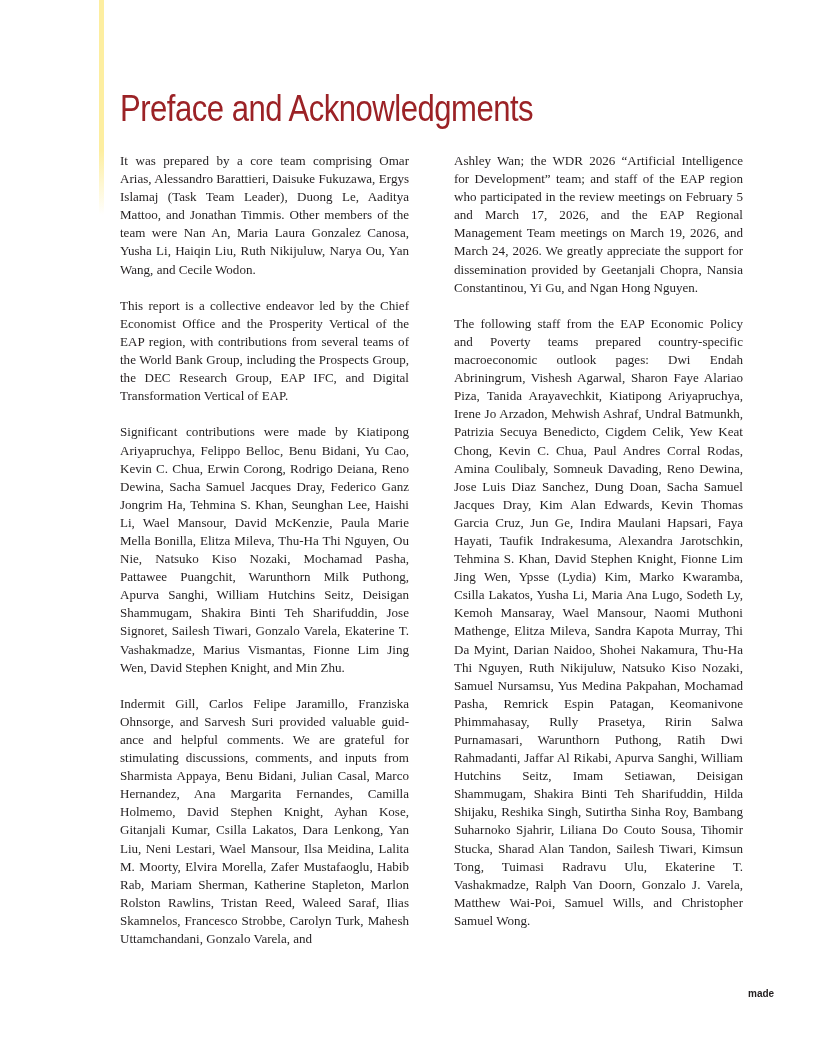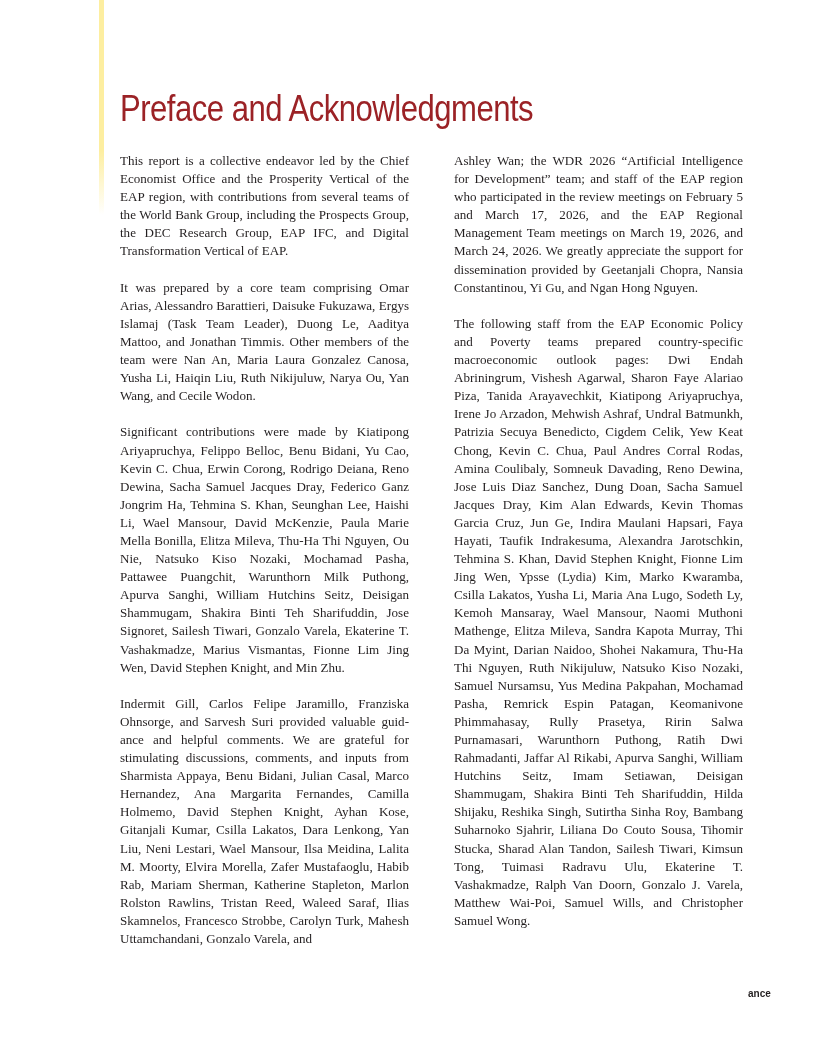--- a/index.html
+++ b/index.html
@@ -34,24 +34,24 @@
   }
 </style>
 </head>
 <body>
 
 <div class="accent-bar"></div>
 
 <h1 class="title">Preface and Acknowledgments</h1>
 
 <div class="col left">
+  <p>It was prepared by a core team comprising Omar Arias, Alessandro Barattieri, Daisuke Fukuzawa, Ergys Islamaj (Task Team Leader), Duong Le, Aaditya Mattoo, and Jonathan Timmis. Other members of the team were Nan An, Maria Laura Gonzalez Canosa, Yusha Li, Haiqin Liu, Ruth Nikijuluw, Narya Ou, Yan Wang, and Cecile Wodon.</p>
   <p>This report is a collective endeavor led by the Chief Economist Office and the Prosperity Vertical of the EAP region, with contributions from several teams of the World Bank Group, including the Prospects Group, the DEC Research Group, EAP IFC, and Digital Transformation Vertical of EAP.</p>
-  <p>It was prepared by a core team comprising Omar Arias, Alessandro Barattieri, Daisuke Fukuzawa, Ergys Islamaj (Task Team Leader), Duong Le, Aaditya Mattoo, and Jonathan Timmis. Other members of the team were Nan An, Maria Laura Gonzalez Canosa, Yusha Li, Haiqin Liu, Ruth Nikijuluw, Narya Ou, Yan Wang, and Cecile Wodon.</p>
   <p>Significant contributions were made by Kiatipong Ariyapruchya, Felippo Belloc, Benu Bidani, Yu Cao, Kevin C. Chua, Erwin Corong, Rodrigo Deiana, Reno Dewina, Sacha Samuel Jacques Dray, Federico Ganz Jongrim Ha, Tehmina S. Khan, Seunghan Lee, Haishi Li, Wael Mansour, David McKenzie, Paula Marie Mella Bonilla, Elitza Mileva, Thu-Ha Thi Nguyen, Ou Nie, Natsuko Kiso Nozaki, Mochamad Pasha, Pattawee Puangchit, Warunthorn Milk Puthong, Apurva Sanghi, William Hutchins Seitz, Deisigan Shammugam, Shakira Binti Teh Sharifuddin, Jose Signoret, Sailesh Tiwari, Gonzalo Varela, Ekaterine T. Vashakmadze, Marius Vismantas, Fionne Lim Jing Wen, David Stephen Knight, and Min Zhu.</p>
   <p>Indermit Gill, Carlos Felipe Jaramillo, Franziska Ohnsorge, and Sarvesh Suri provided valuable guid­ance and helpful comments. We are grateful for stimulating discussions, comments, and inputs from Sharmista Appaya, Benu Bidani, Julian Casal, Marco Hernandez, Ana Margarita Fernandes, Camilla Holmemo, David Stephen Knight, Ayhan Kose, Gitanjali Kumar, Csilla Lakatos, Dara Lenkong, Yan Liu, Neni Lestari, Wael Mansour, Ilsa Meidina, Lalita M. Moorty, Elvira Morella, Zafer Mustafaoglu, Habib Rab, Mariam Sherman, Katherine Stapleton, Marlon Rolston Rawlins, Tristan Reed, Waleed Saraf, Ilias Skamnelos, Francesco Strobbe, Carolyn Turk, Mahesh Uttamchandani, Gonzalo Varela, and</p>
 </div>
 
 <div class="col right">
   <p>Ashley Wan; the WDR 2026 “Artificial Intelligence for Development” team; and staff of the EAP region who participated in the review meetings on February 5 and March 17, 2026, and the EAP Regional Management Team meetings on March 19, 2026, and March 24, 2026. We greatly appre­ciate the support for dissemination provided by Geetanjali Chopra, Nansia Constantinou, Yi Gu, and Ngan Hong Nguyen.</p>
   <p>The following staff from the EAP Economic Policy and Poverty teams prepared country-specific macroeconomic outlook pages: Dwi Endah Abriningrum, Vishesh Agarwal, Sharon Faye Alariao Piza, Tanida Arayavechkit, Kiatipong Ariyapruchya, Irene Jo Arzadon, Mehwish Ashraf, Undral Batmunkh, Patrizia Secuya Benedicto, Cigdem Celik, Yew Keat Chong, Kevin C. Chua, Paul Andres Corral Rodas, Amina Coulibaly, Somneuk Davading, Reno Dewina, Jose Luis Diaz Sanchez, Dung Doan, Sacha Samuel Jacques Dray, Kim Alan Edwards, Kevin Thomas Garcia Cruz, Jun Ge, Indira Maulani Hapsari, Faya Hayati, Taufik Indrakesuma, Alexandra Jarotschkin, Tehmina S. Khan, David Stephen Knight, Fionne Lim Jing Wen, Ypsse (Lydia) Kim, Marko Kwaramba, Csilla Lakatos, Yusha Li, Maria Ana Lugo, Sodeth Ly, Kemoh Mansaray, Wael Mansour, Naomi Muthoni Mathenge, Elitza Mileva, Sandra Kapota Murray, Thi Da Myint, Darian Naidoo, Shohei Nakamura, Thu-Ha Thi Nguyen, Ruth Nikijuluw, Natsuko Kiso Nozaki, Samuel Nursamsu, Yus Medina Pakpahan, Mochamad Pasha, Remrick Espin Patagan, Keomanivone Phimmahasay, Rully Prasetya, Ririn Salwa Purnamasari, Warunthorn Puthong, Ratih Dwi Rahmadanti, Jaffar Al Rikabi, Apurva Sanghi, William Hutchins Seitz, Imam Setiawan, Deisigan Shammugam, Shakira Binti Teh Sharifuddin, Hilda Shijaku, Reshika Singh, Sutirtha Sinha Roy, Bambang Suharnoko Sjahrir, Liliana Do Couto Sousa, Tihomir Stucka, Sharad Alan Tandon, Sailesh Tiwari, Kimsun Tong, Tuimasi Radravu Ulu, Ekaterine T. Vashakmadze, Ralph Van Doorn, Gonzalo J. Varela, Matthew Wai-Poi, Samuel Wills, and Christopher Samuel Wong.</p>
 </div>
 
-<div class="page-num">ance</div>
+<div class="page-num">made</div>
 
 </body></html>

